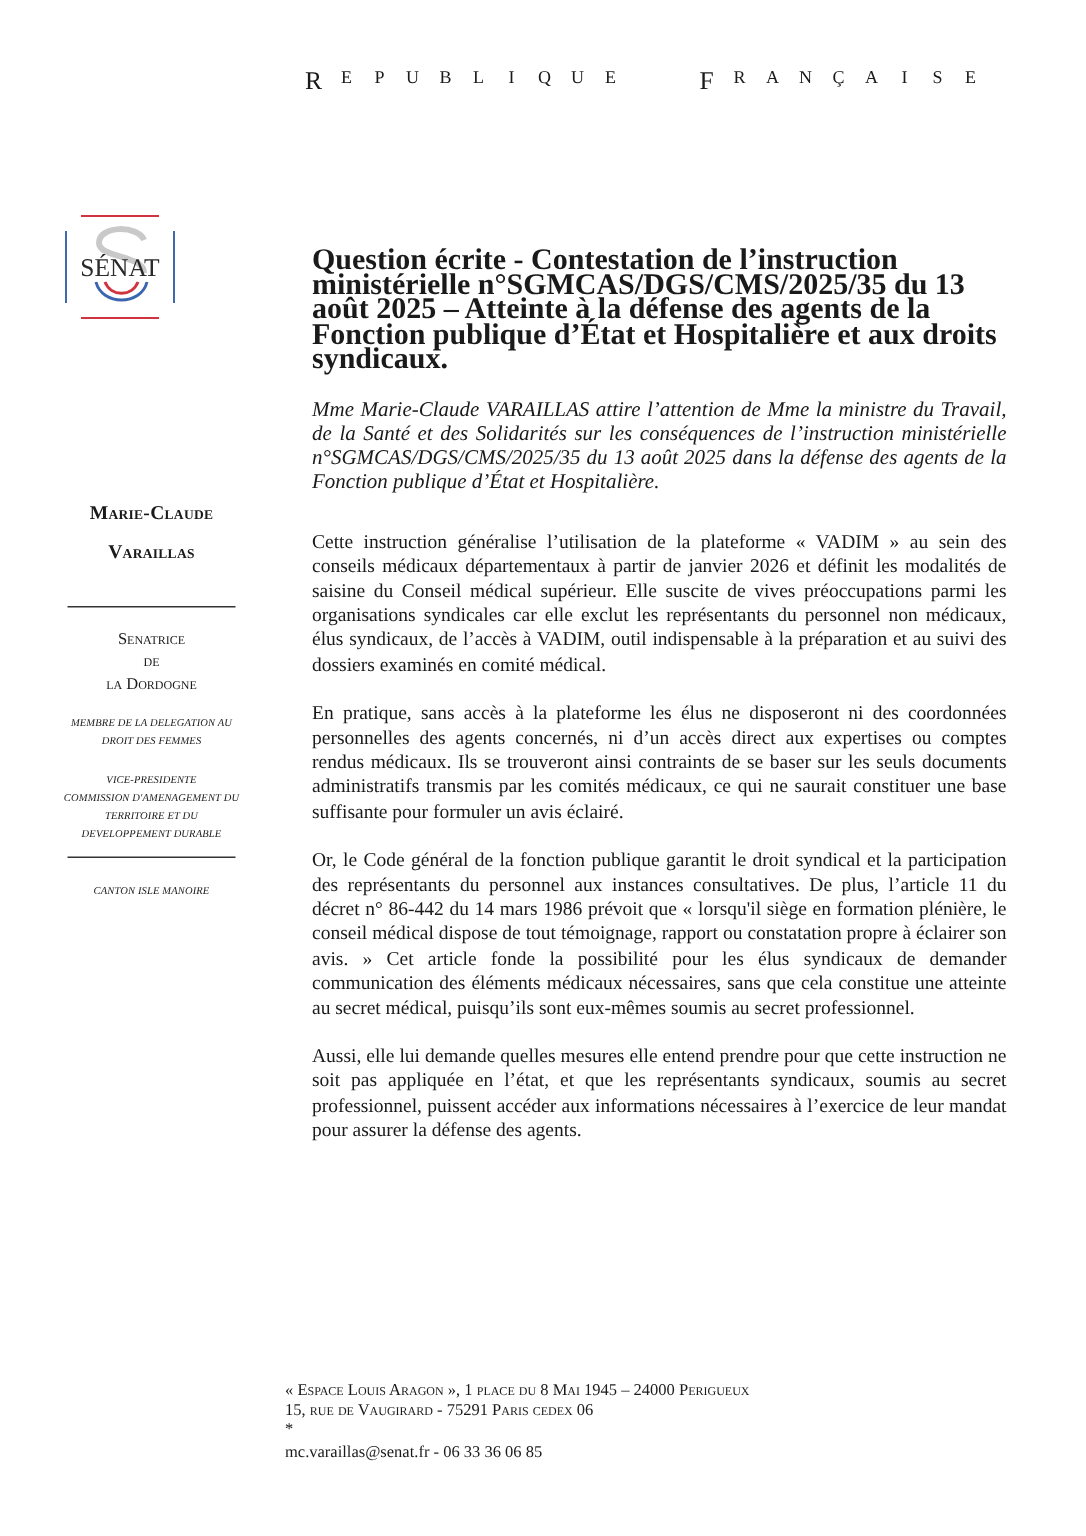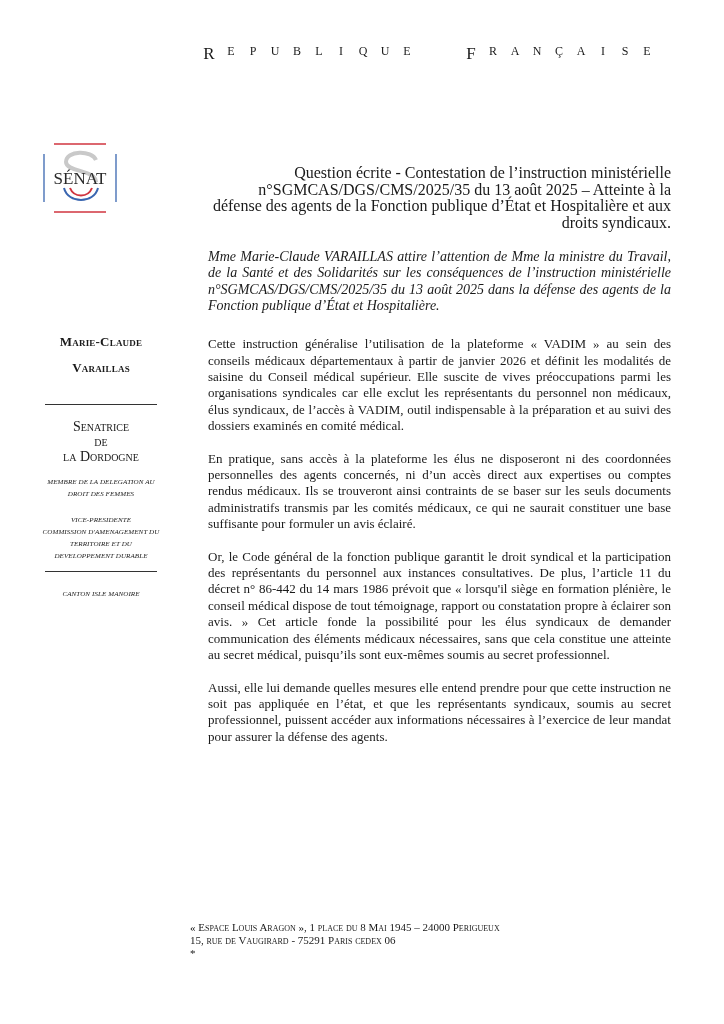--- a/index.html
+++ b/index.html
@@ -12,25 +12,25 @@
     .header .word span { display: inline-block; width: 22px; text-align: center; }
     .header .word span.big { font-size: 17px; }
     .header .word span.small { font-size: 12px; }
 
     .logo { position: absolute; left: 40px; top: 138px; width: 80px; height: 80px; }
 
     .sidebar { position: absolute; left: 30px; top: 330px; width: 142px; text-align: center; }
     .sc { font-variant: small-caps; }
     .sb-name { font-weight: bold; font-size: 13px; line-height: 24px; letter-spacing: 0.2px; }
     .sb-rule { width: 112px; height: 0; border-top: 1px solid #333; margin: 0 auto; }
-    .sb-role { font-size: 14px; line-height: 15px; }
+    .sb-role { font-size: 11px; line-height: 15px; }
     .sb-small { font-style: italic; font-size: 7px; line-height: 12px; letter-spacing: 0.1px; }
 
     .main { position: absolute; left: 208px; top: 165px; width: 463px; }
-    .title { font-weight: normal; font-size: 16px; line-height: 16.5px; margin: 0; text-align: right; }
+    .title { font-weight: bold; font-size: 20px; line-height: 16.5px; margin: 0; }
     .intro { font-style: italic; font-size: 14px; line-height: 16.3px; text-align: justify; margin: 18px 0 0 0; }
     .para { font-size: 13px; line-height: 16.4px; text-align: justify; margin: 0; }
 
     .footer { position: absolute; top: 921px; left: 190px; width: 380px; text-align: left;
               font-size: 11px; line-height: 13px; }
     .footer .sc { font-size: 11px; }
   </style>
 </head>
 <body>
 
@@ -102,13 +102,14 @@
   <p class="para" style="margin-top:22px">Cette instruction généralise l’utilisation de la plateforme « VADIM » au sein des conseils médicaux départementaux à partir de janvier 2026 et définit les modalités de saisine du Conseil médical supérieur. Elle suscite de vives préoccupations parmi les organisations syndicales car elle exclut les représentants du personnel non médicaux, élus syndicaux, de l’accès à VADIM, outil indispensable à la préparation et au suivi des dossiers examinés en comité médical.</p>
   <p class="para" style="margin-top:16px">En pratique, sans accès à la plateforme les élus ne disposeront ni des coordonnées personnelles des agents concernés, ni d’un accès direct aux expertises ou comptes rendus médicaux. Ils se trouveront ainsi contraints de se baser sur les seuls documents administratifs transmis par les comités médicaux, ce qui ne saurait constituer une base suffisante pour formuler un avis éclairé.</p>
   <p class="para" style="margin-top:16px">Or, le Code général de la fonction publique garantit le droit syndical et la participation des représentants du personnel aux instances consultatives. De plus, l’article 11 du décret n° 86-442 du 14 mars 1986 prévoit que « lorsqu'il siège en formation plénière, le conseil médical dispose de tout témoignage, rapport ou constatation propre à éclairer son avis. » Cet article fonde la possibilité pour les élus syndicaux de demander communication des éléments médicaux nécessaires, sans que cela constitue une atteinte au secret médical, puisqu’ils sont eux-mêmes soumis au secret professionnel.</p>
   <p class="para" style="margin-top:16px">Aussi, elle lui demande quelles mesures elle entend prendre pour que cette instruction ne soit pas appliquée en l’état, et que les représentants syndicaux, soumis au secret professionnel, puissent accéder aux informations nécessaires à l’exercice de leur mandat pour assurer la défense des agents.</p>
 </div>
 
 <div class="footer">
   <div class="sc">« Espace Louis Aragon », 1 place du 8 Mai 1945 – 24000 Perigueux</div>
   <div class="sc">15, rue de Vaugirard - 75291 Paris cedex 06</div>
   <div>*</div>
+  <div style="margin-top:2px">mc.varaillas@senat.fr  - 06 33 36 06 85</div>
 </div>
 
 </body></html>

